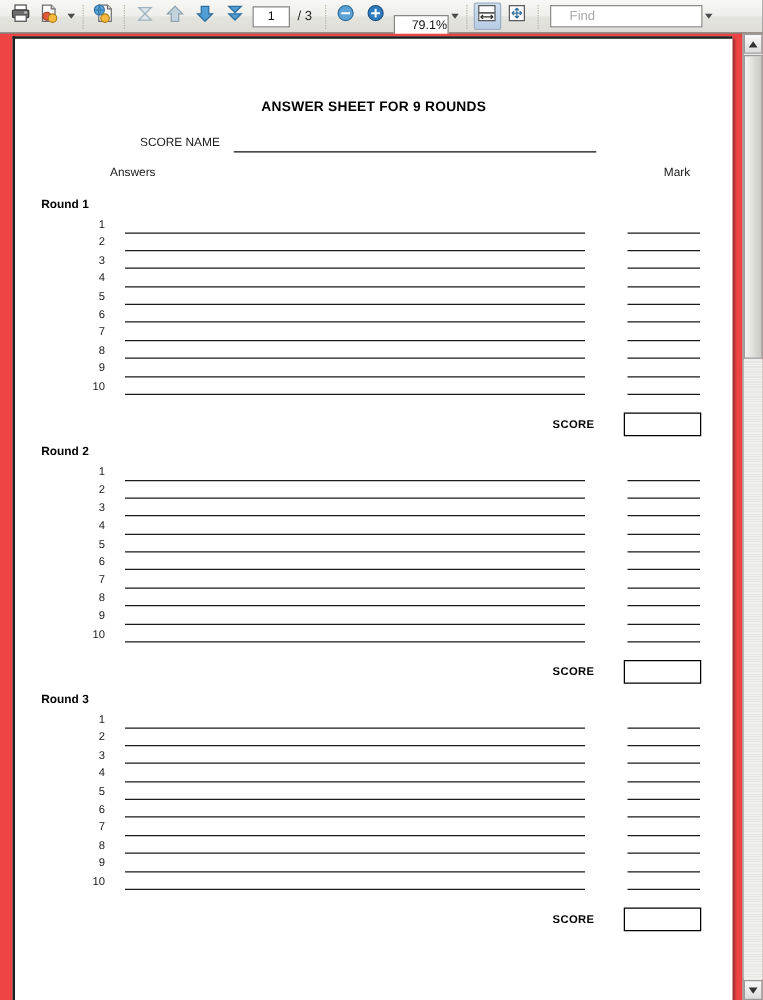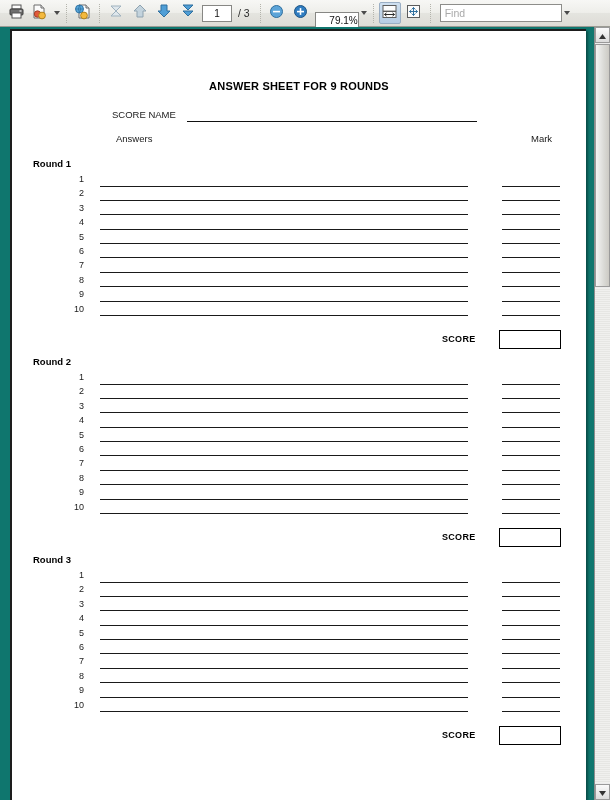--- a/index.html
+++ b/index.html
@@ -56,28 +56,28 @@
     font-size: 10px; line-height: 15px; text-align: right;
     padding-left: 3px; color: #111; margin-left: 2px; margin-top: 14px;
   }
   .findbox {
     width: 122px; height: 18px;
     background: #fff; border: 1px solid #8d8d8a;
     display: flex; align-items: center;
     margin-left: 5px;
   }
   .findbox .ph {
-    font-size: 10.5px; color: #a9a9a9; padding-left: 4px; flex: 1;
+    font-size: 10.5px; color: #a9a9a9; padding-left: 15px; flex: 1;
   }
 
   
   #viewer {
     position: absolute; left: 0; top: 27px;
     width: 610px; height: 773px;
-    background: #0f766e;
+    background: #ef4444;
     overflow: hidden;
   }
   #page {
     position: absolute;
     left: 10px; top: 2px;
     width: 576px; height: 790px;
     background: #ffffff;
     border-left: 2px solid #1d1d1d;
     border-top: 2px solid #1d1d1d;
     box-shadow: 2px 2px 2px rgba(0,0,0,.35);
@@ -93,21 +93,21 @@
   .teamname-label {
     position: absolute; left: 100px; top: 78px;
     font-size: 9.5px; color: #1a1a1a;
   }
   .teamname-rule {
     position: absolute; left: 175px; top: 90px;
     width: 290px; height: 0;
     border-bottom: 1.3px solid #111;
   }
   .col-answers {
-    position: absolute; left: 104px; top: 102px;
+    position: absolute; left: 76px; top: 102px;
     font-size: 9.5px; color: #1a1a1a;
   }
   .col-mark {
     position: absolute; left: 495px; top: 102px;
     font-size: 9.5px; color: #1a1a1a; padding-left: 24px;
   }
 
   .round { position: absolute; left: 0; width: 100%; }
   .round-title {
     position: absolute; left: 21px; top: 0;

